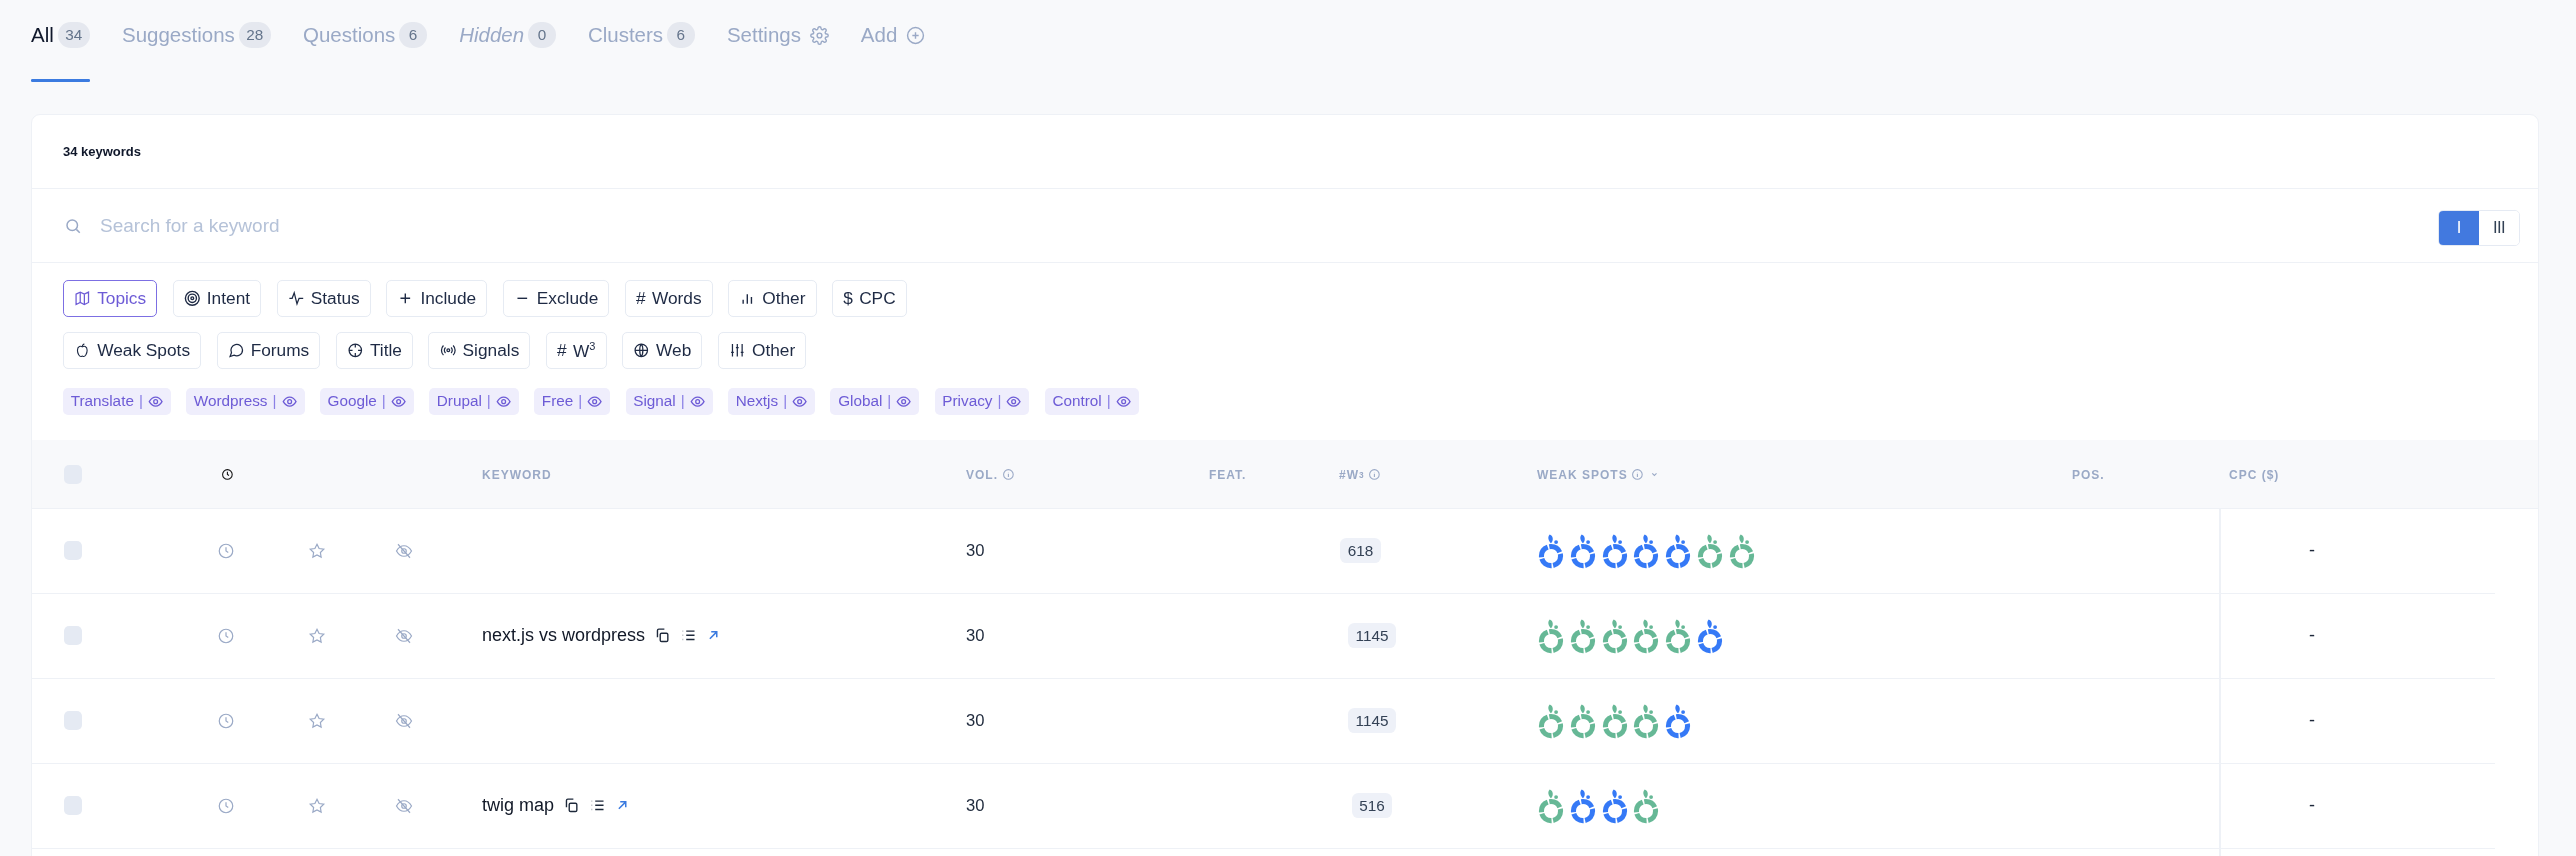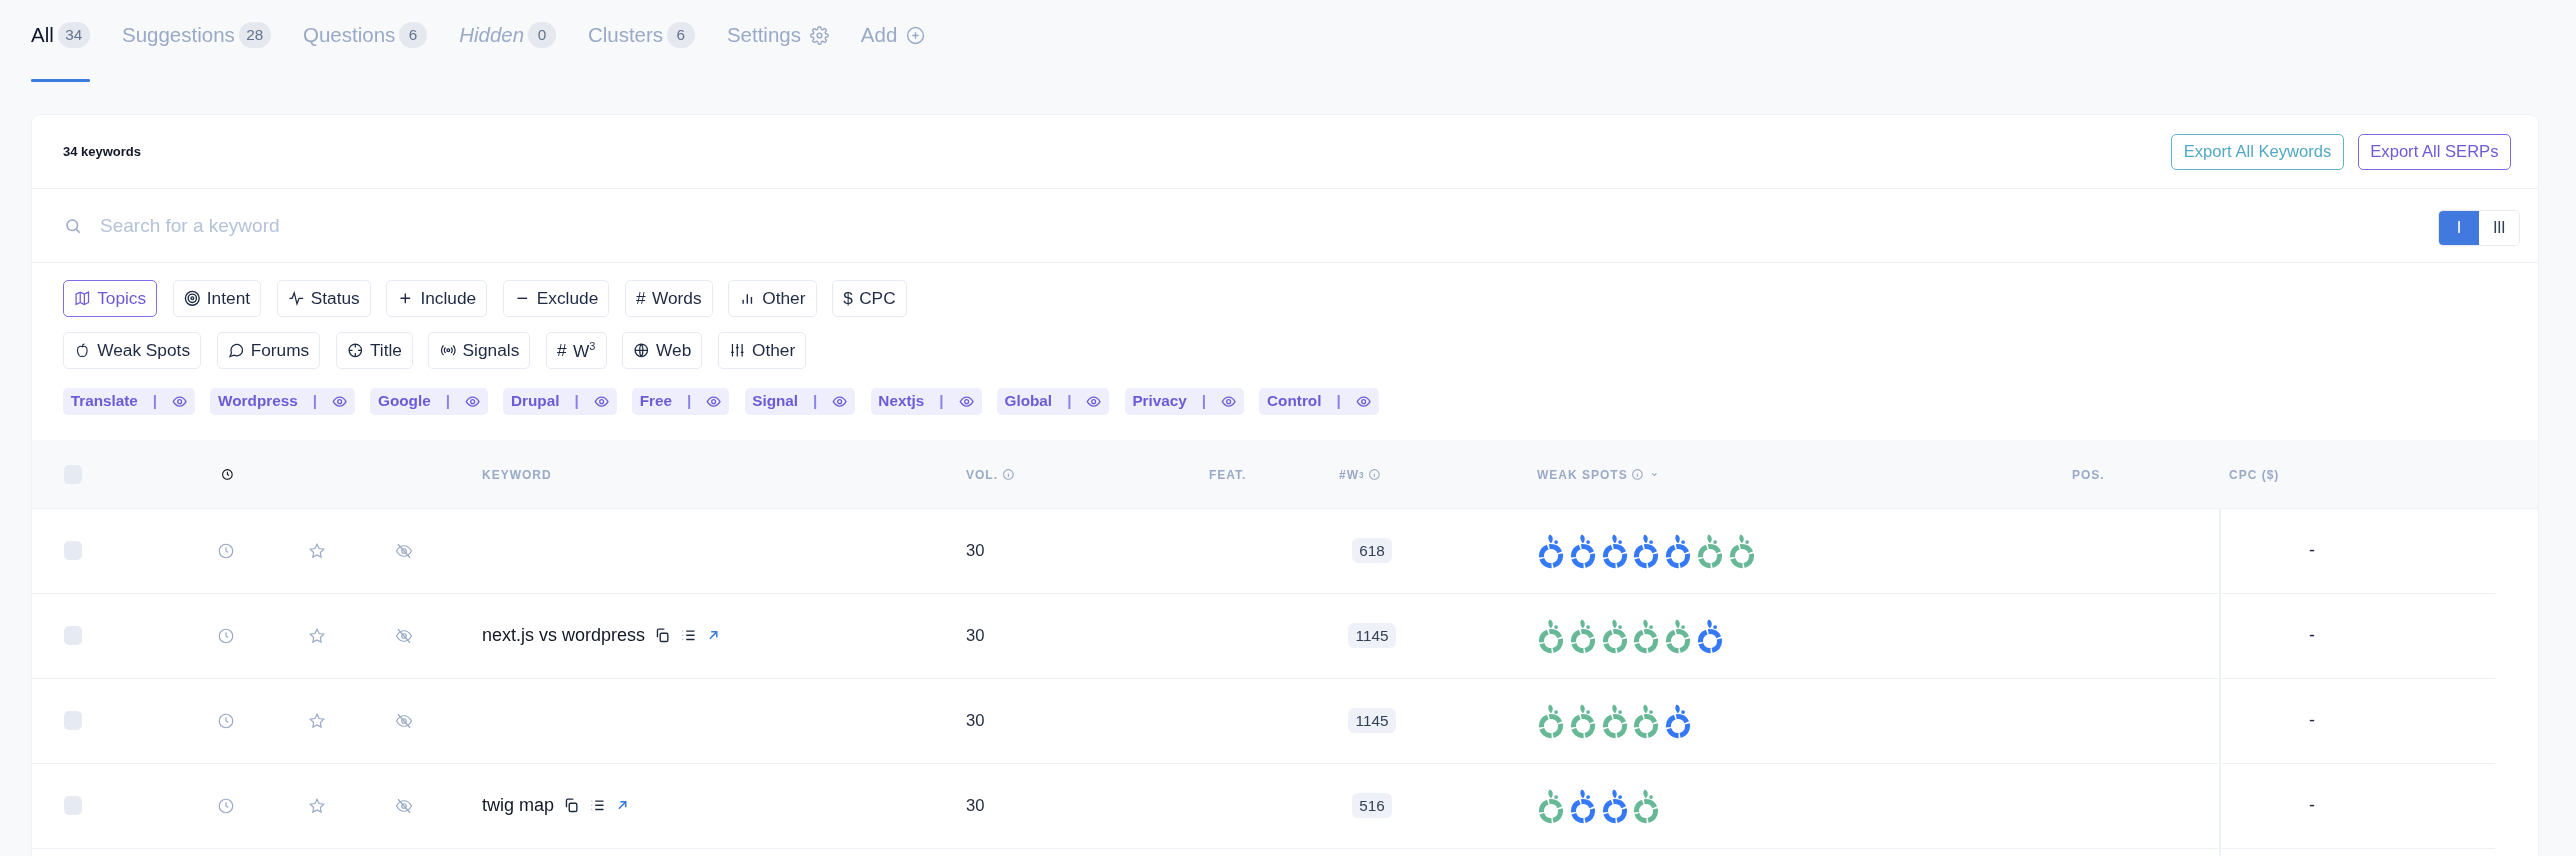--- a/index.html
+++ b/index.html
@@ -35,21 +35,21 @@
   .view-toggle .off { background: #fff; color: #334155; letter-spacing: -0.6px; }
 
   .filters { padding: 16.6px 0 0 31px; }
   .filter-row { display: flex; gap: 15.3px; margin-bottom: 15.3px; }
   .fbtn { height: 37px; padding: 0 10.2px; border: 1.3px solid #e6ebf3; border-radius: 5.1px; display: flex; align-items: center; gap: 6.4px; font-size: 17.3px; color: #1e2a44; background: #fff; cursor: pointer; }
   .fbtn svg { width: 16.6px; height: 16.6px; }
   .fbtn.active { border-color: #7c6fe3; color: #6d5bd6; }
   .fbtn sup { font-size: 11px; }
 
   .topics { display: flex; gap: 15.3px; padding: 3.8px 0 0 31px; height: 49px; }
-  .chip { height: 27px; padding: 0 7.7px; background: #efeefc; border-radius: 5.1px; display: flex; align-items: center; gap: 15px; font-size: 15.3px; color: #6d5bd6; cursor: pointer; font-weight: bold; }
+  .chip { height: 27px; padding: 0 7.7px; background: #efeefc; border-radius: 5.1px; display: flex; align-items: center; gap: 5px; font-size: 15.3px; color: #6d5bd6; cursor: pointer; }
   .chip .sep { color: #8b80e6; }
   .chip svg { width: 15.3px; height: 15.3px; }
 
   
   .thead { position: absolute; left: 0; right: 0; top: 325px; height: 69px; background: #f8f9fb; border-bottom: 1.3px solid #eef1f6; }
   .th { position: absolute; top: 0; height: 69px; display: flex; align-items: center; font-size: 12px; font-weight: bold; color: #9aa9c6; letter-spacing: 1px; }
   .th svg { width: 12.8px; height: 12.8px; margin-left: 3.8px; }
   .checkbox { width: 18px; height: 19px; border-radius: 5.1px; background: #e5eaf3; cursor: pointer; }
 
   .tbody { position: absolute; left: 0; right: 0; top: 394px; }
@@ -102,24 +102,20 @@
     <svg viewBox="0 0 24 24" fill="none" stroke="#9aa9c6" stroke-width="1.8">
         <circle cx="12" cy="12" r="10"></circle>
         <path d="M12 8v8M8 12h8"></path>
       </svg>
   </div>
 </div>
 
 <div class="card">
   <div class="card-head">
     <div class="kw-count">34 keywords</div>
-    <div class="export-btns">
-      <button class="btn-export btn-kw">Export All Keywords</button>
-      <button class="btn-export btn-serp">Export All SERPs</button>
-    </div>
   </div>
 
   <div class="search-row">
     <svg class="search-ico" viewBox="0 0 24 24" fill="none" stroke="#9aa9c6" stroke-width="2">
         <circle cx="11" cy="11" r="7"></circle>
         <path d="M16.5 16.5L21 21"></path>
       </svg>
     <input class="search-input" type="text" placeholder="Search for a keyword" style="">
     <div class="view-toggle">
       <div class="on">I</div>
@@ -368,21 +364,21 @@
         <div class="cell" style="left:363px">
           <svg class="icon-btn" viewBox="0 0 24 24" fill="none" stroke="#9aa9c6" stroke-width="1.6">
             <path d="M2 12s4-7 10-7 10 7 10 7-4 7-10 7S2 12 2 12z"></path>
             <circle cx="12" cy="12" r="3"></circle>
             <path d="M4 3l16 18"></path>
           </svg>
         </div>
         <div class="cell" style="left:934px">
           <span class="vol">30</span>
         </div>
-        <div class="cell" style="left:1308px;width:64px;justify-content:center">
+        <div class="cell" style="left:1308px;width:64px;justify-content:flex-start">
           <span class="w3">618</span>
         </div>
         <div class="cell" style="left:1505px">
           <div class="apples">
             <svg class="apple" viewBox="0 0 44 56">
               <path d="M20 2 C26 4 26 12 22 16 C18 12 16 6 20 2z" fill="#3579f6"></path>
               <circle cx="30" cy="14" r="3" fill="#3579f6"></circle>
               <circle cx="22" cy="36" r="15" fill="none" stroke="#3579f6" stroke-width="8" stroke-dasharray="20 2.5"></circle>
             </svg>
             <svg class="apple" viewBox="0 0 44 56">

